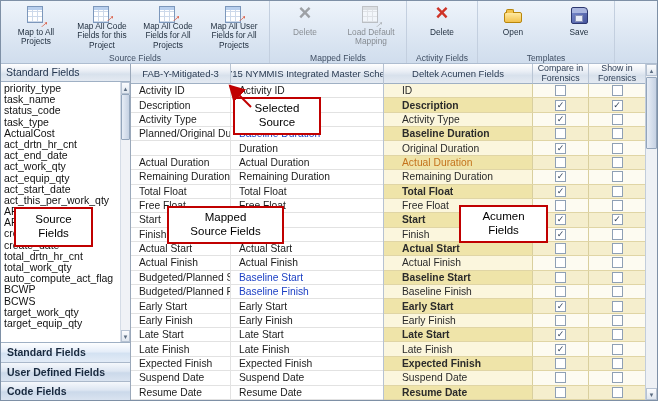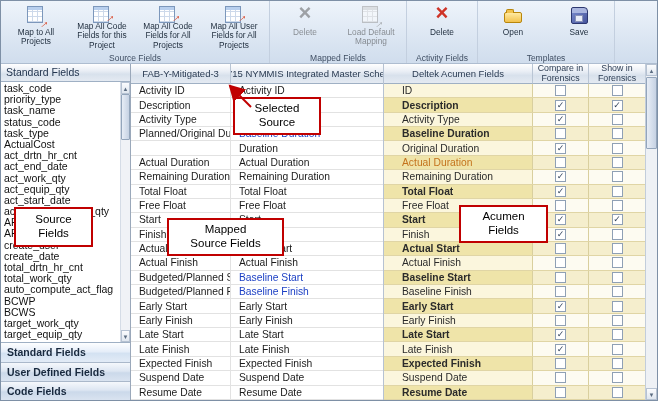--- a/index.html
+++ b/index.html
@@ -79,21 +79,21 @@
   .cb{width:11px;height:11px;box-sizing:border-box;border:1px solid #8fa0b5;background:#fff;font-size:9px;line-height:9px;text-align:center;color:#33445c;cursor:pointer;}
 
   
   #vscroll .sb-arrow{width:100%;}
   #vscroll .sb-thumb{top:13px;height:72px;}
 
   
   .callout{position:absolute;z-index:25;background:#fff;border:2px solid #c00000;display:flex;align-items:center;justify-content:center;text-align:center;font-size:11.5px;line-height:1.2;color:#000;white-space:pre-line;box-sizing:border-box;}
   #co-selected{left:232px;top:96px;width:88px;height:38px;}
   #co-source{left:13px;top:206px;width:79px;height:40px;}
-  #co-mapped{left:166px;top:217px;width:117px;height:38px;}
+  #co-mapped{left:166px;top:205px;width:117px;height:38px;}
   #co-acumen{left:458px;top:204px;width:89px;height:38px;}
   #arrow-overlay{position:absolute;left:0;top:0;width:658px;height:401px;z-index:30;pointer-events:none;}
 </style>
 </head>
 <body>
 
 <div id="app">
 
   <div id="ribbon">
     <div id="ribbon-groups">
@@ -159,21 +159,20 @@
   <div id="main">
 
     <div id="left-panel">
       <div class="panel-hdr">Standard Fields</div>
       <div id="left-list">
         <div id="left-scroll">
           <div class="sb-arrow up"></div>
           <div class="sb-thumb"></div>
           <div class="sb-arrow down"></div>
         </div>
-      <div class="litem">task_code</div>
           <div class="litem">priority_type</div>
           <div class="litem">task_name</div>
           <div class="litem">status_code</div>
           <div class="litem">task_type</div>
           <div class="litem">ActualCost</div>
           <div class="litem">act_drtn_hr_cnt</div>
           <div class="litem">act_end_date</div>
           <div class="litem">act_work_qty</div>
           <div class="litem">act_equip_qty</div>
           <div class="litem">act_start_date</div>

